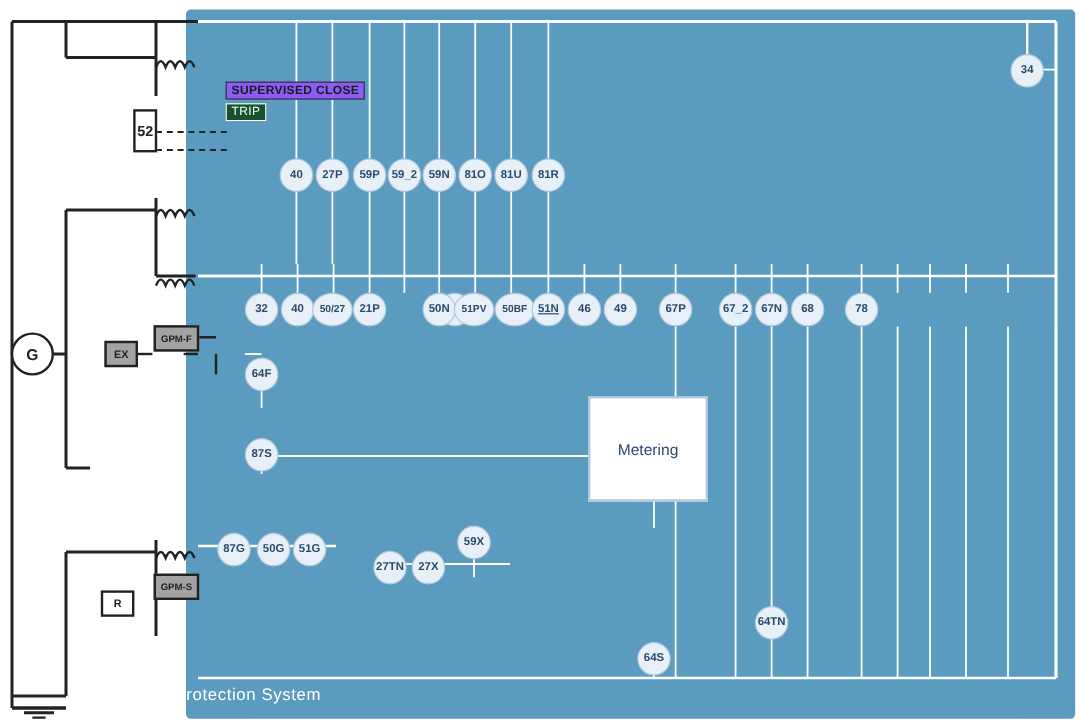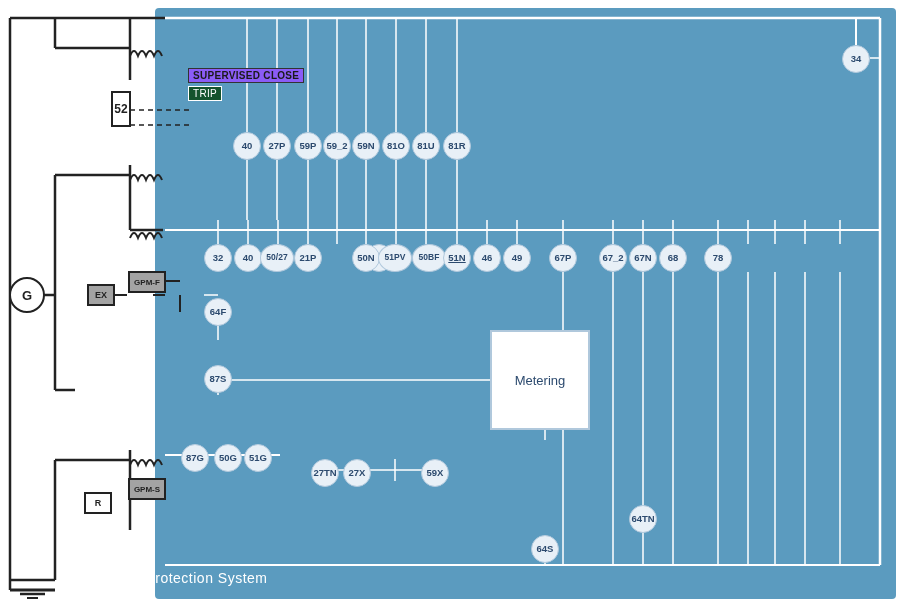--- a/index.html
+++ b/index.html
@@ -473,33 +473,33 @@
   <div class="node" style="left:244px;top:444px;">
       <span>51G</span>
     </div>
 
   <div class="node" style="left:311px;top:459px;">
       <span>27TN</span>
     </div>
   <div class="node" style="left:343px;top:459px;">
       <span>27X</span>
     </div>
-  <div class="node" style="left:381px;top:459px;margin-left:40px;">
+  <div class="node" style="left:381px;top:438px;">
       <span>59X</span>
     </div>
 
   <div class="node" style="left:629px;top:505px;">
       <span>64TN</span>
     </div>
 
   <div class="node" style="left:531px;top:535px;">
       <span>64S</span>
     </div>
 
   <div class="node" style="left:842px;top:45px;">
       <span>34</span>
     </div>
 
-  <div class="metering-box" style="left:490px;top:330px;width:100px;height:100px;">
+  <div class="metering-box" style="left:490px;top:330px;width:100px;height:88px;">
     <span>Metering</span>
   </div>
 
 </div>
 
 </body></html>

